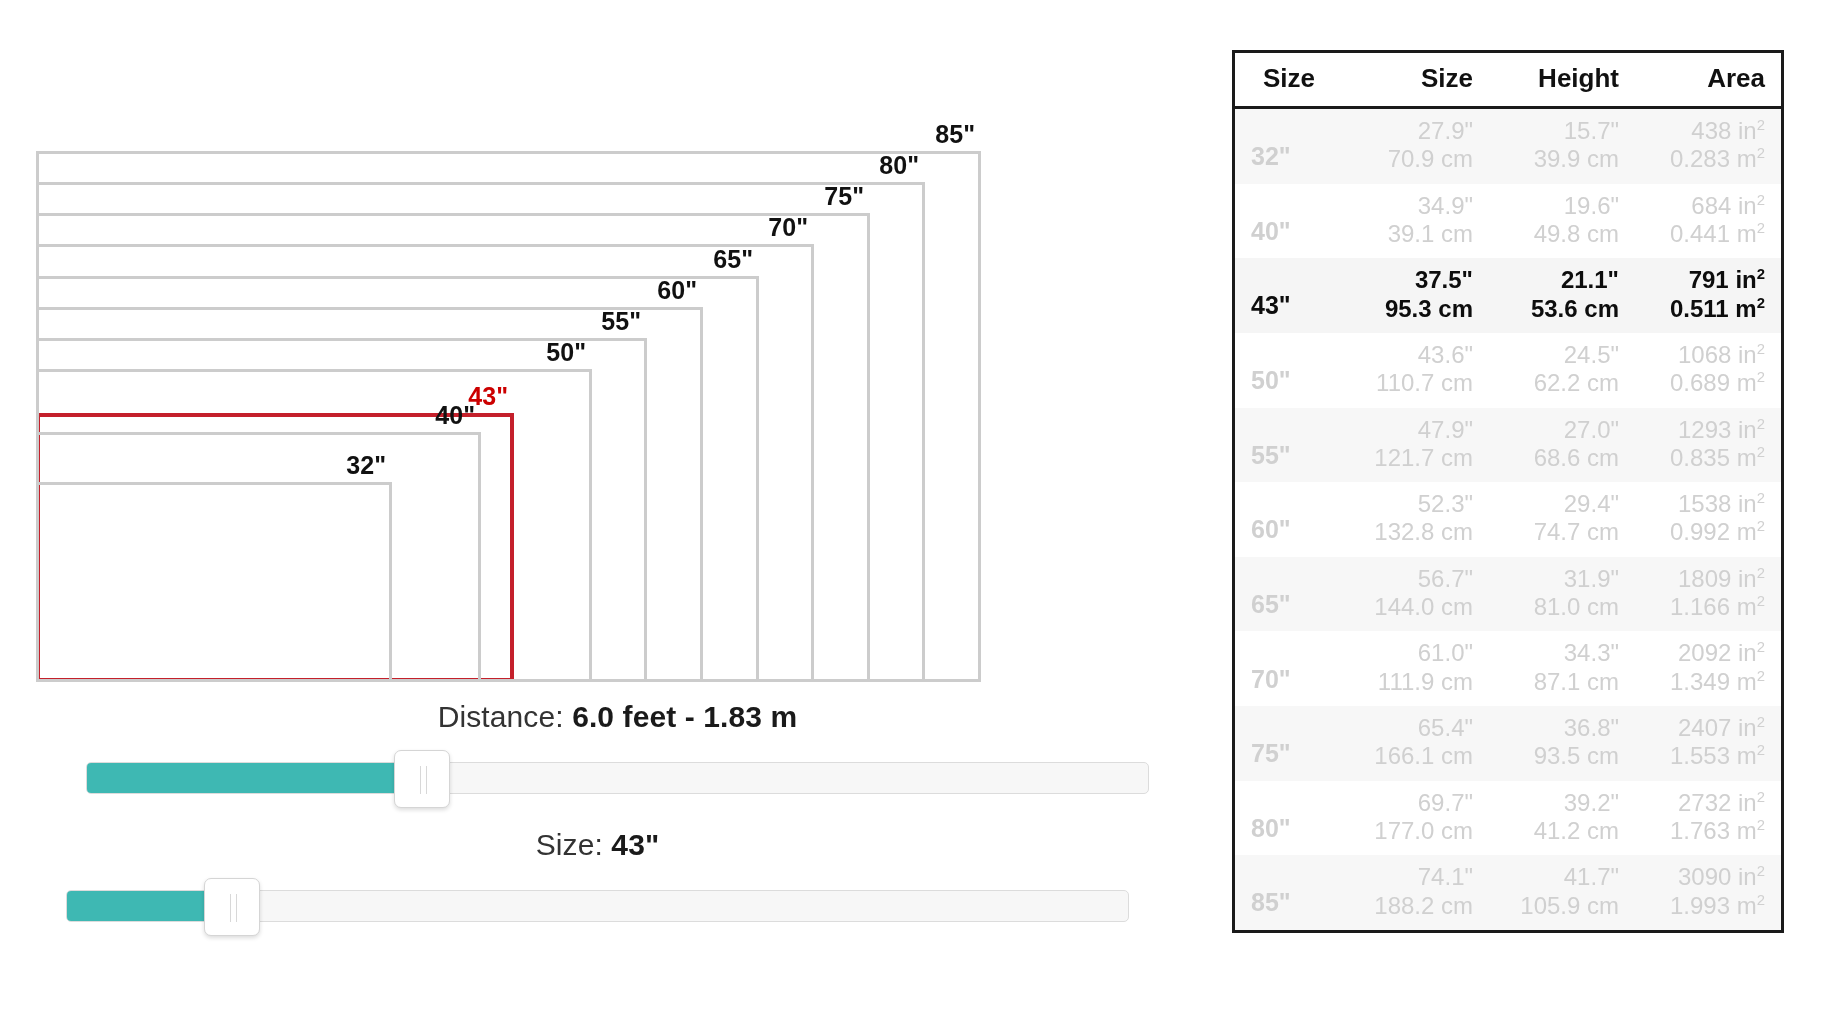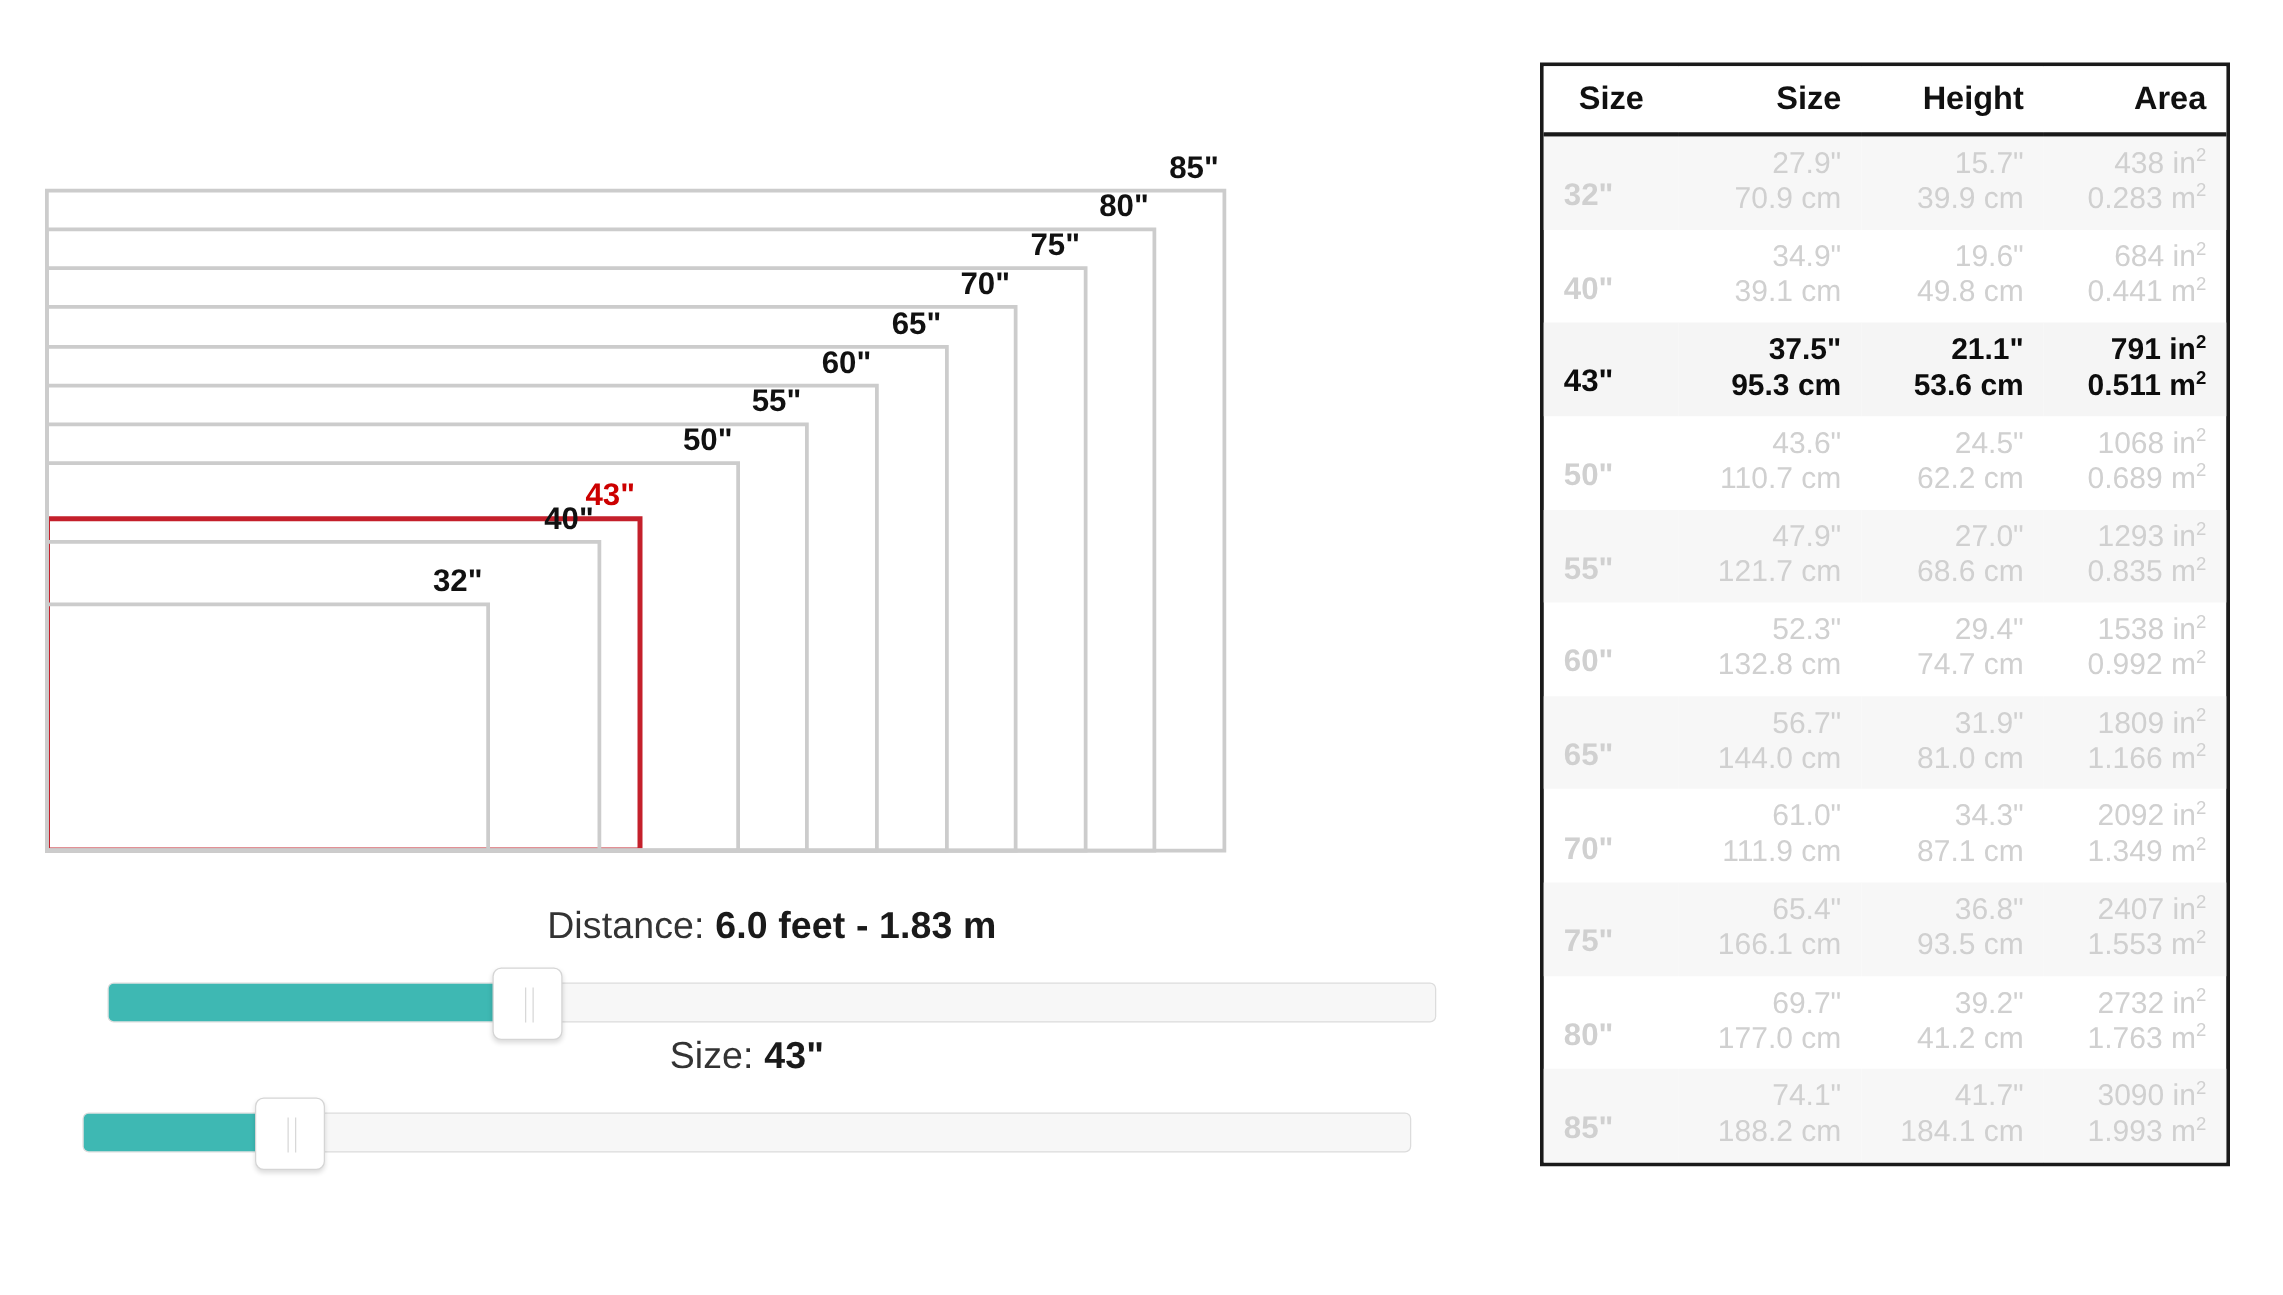--- a/index.html
+++ b/index.html
@@ -162,21 +162,21 @@
         <div class="tv-rect" style="width: 556px; height: 313px; bottom: 0px; z-index: 444;"></div>
         <div class="tv-label" style="right: 578px; bottom: 317px; z-index: 900;">50"</div>
         <div class="tv-rect active" style="width: 478px; height: 269px; bottom: 0px; z-index: 50;"></div>
         <div class="tv-label active" style="right: 656px; bottom: 273px; z-index: 60;">43"</div>
         <div class="tv-rect" style="width: 445px; height: 250px; bottom: 0px; z-index: 555;"></div>
         <div class="tv-label" style="right: 689px; bottom: 254px; z-index: 900;">40"</div>
         <div class="tv-rect" style="width: 356px; height: 200px; bottom: 0px; z-index: 644;"></div>
         <div class="tv-label" style="right: 778px; bottom: 204px; z-index: 900;">32"</div>
       </div>
 
-    <div class="slider-block" style="top:724px;padding-left:40px;">
+    <div class="slider-block" style="top:700px;padding-left:40px;">
       <div class="slider-caption">
         <span>Distance:</span>
         <span class="val">6.0 feet - 1.83 m</span>
       </div>
       <div class="slider-track" id="dist-track" style="margin-top:28px;">
         <div class="slider-fill" id="dist-fill" style="width: 328.91px;"></div>
         <div class="slider-thumb" id="dist-thumb" style="left: 306.91px;"></div>
       </div>
     </div>
 
@@ -354,21 +354,21 @@
             </td>
           </tr>
           <tr class="stripe">
             <td class="col-size">85"</td>
             <td>
               <span class="cell-line">74.1"</span>
               <span class="cell-line">188.2 cm</span>
             </td>
             <td>
               <span class="cell-line">41.7"</span>
-              <span class="cell-line">184.1 cm</span>
+              <span class="cell-line">105.9 cm</span>
             </td>
             <td>
               <span class="cell-line">3090 in<sup>2</sup></span>
               <span class="cell-line">1.993 m<sup>2</sup></span>
             </td>
           </tr>
         </tbody>
     </table>
   </div>
 

